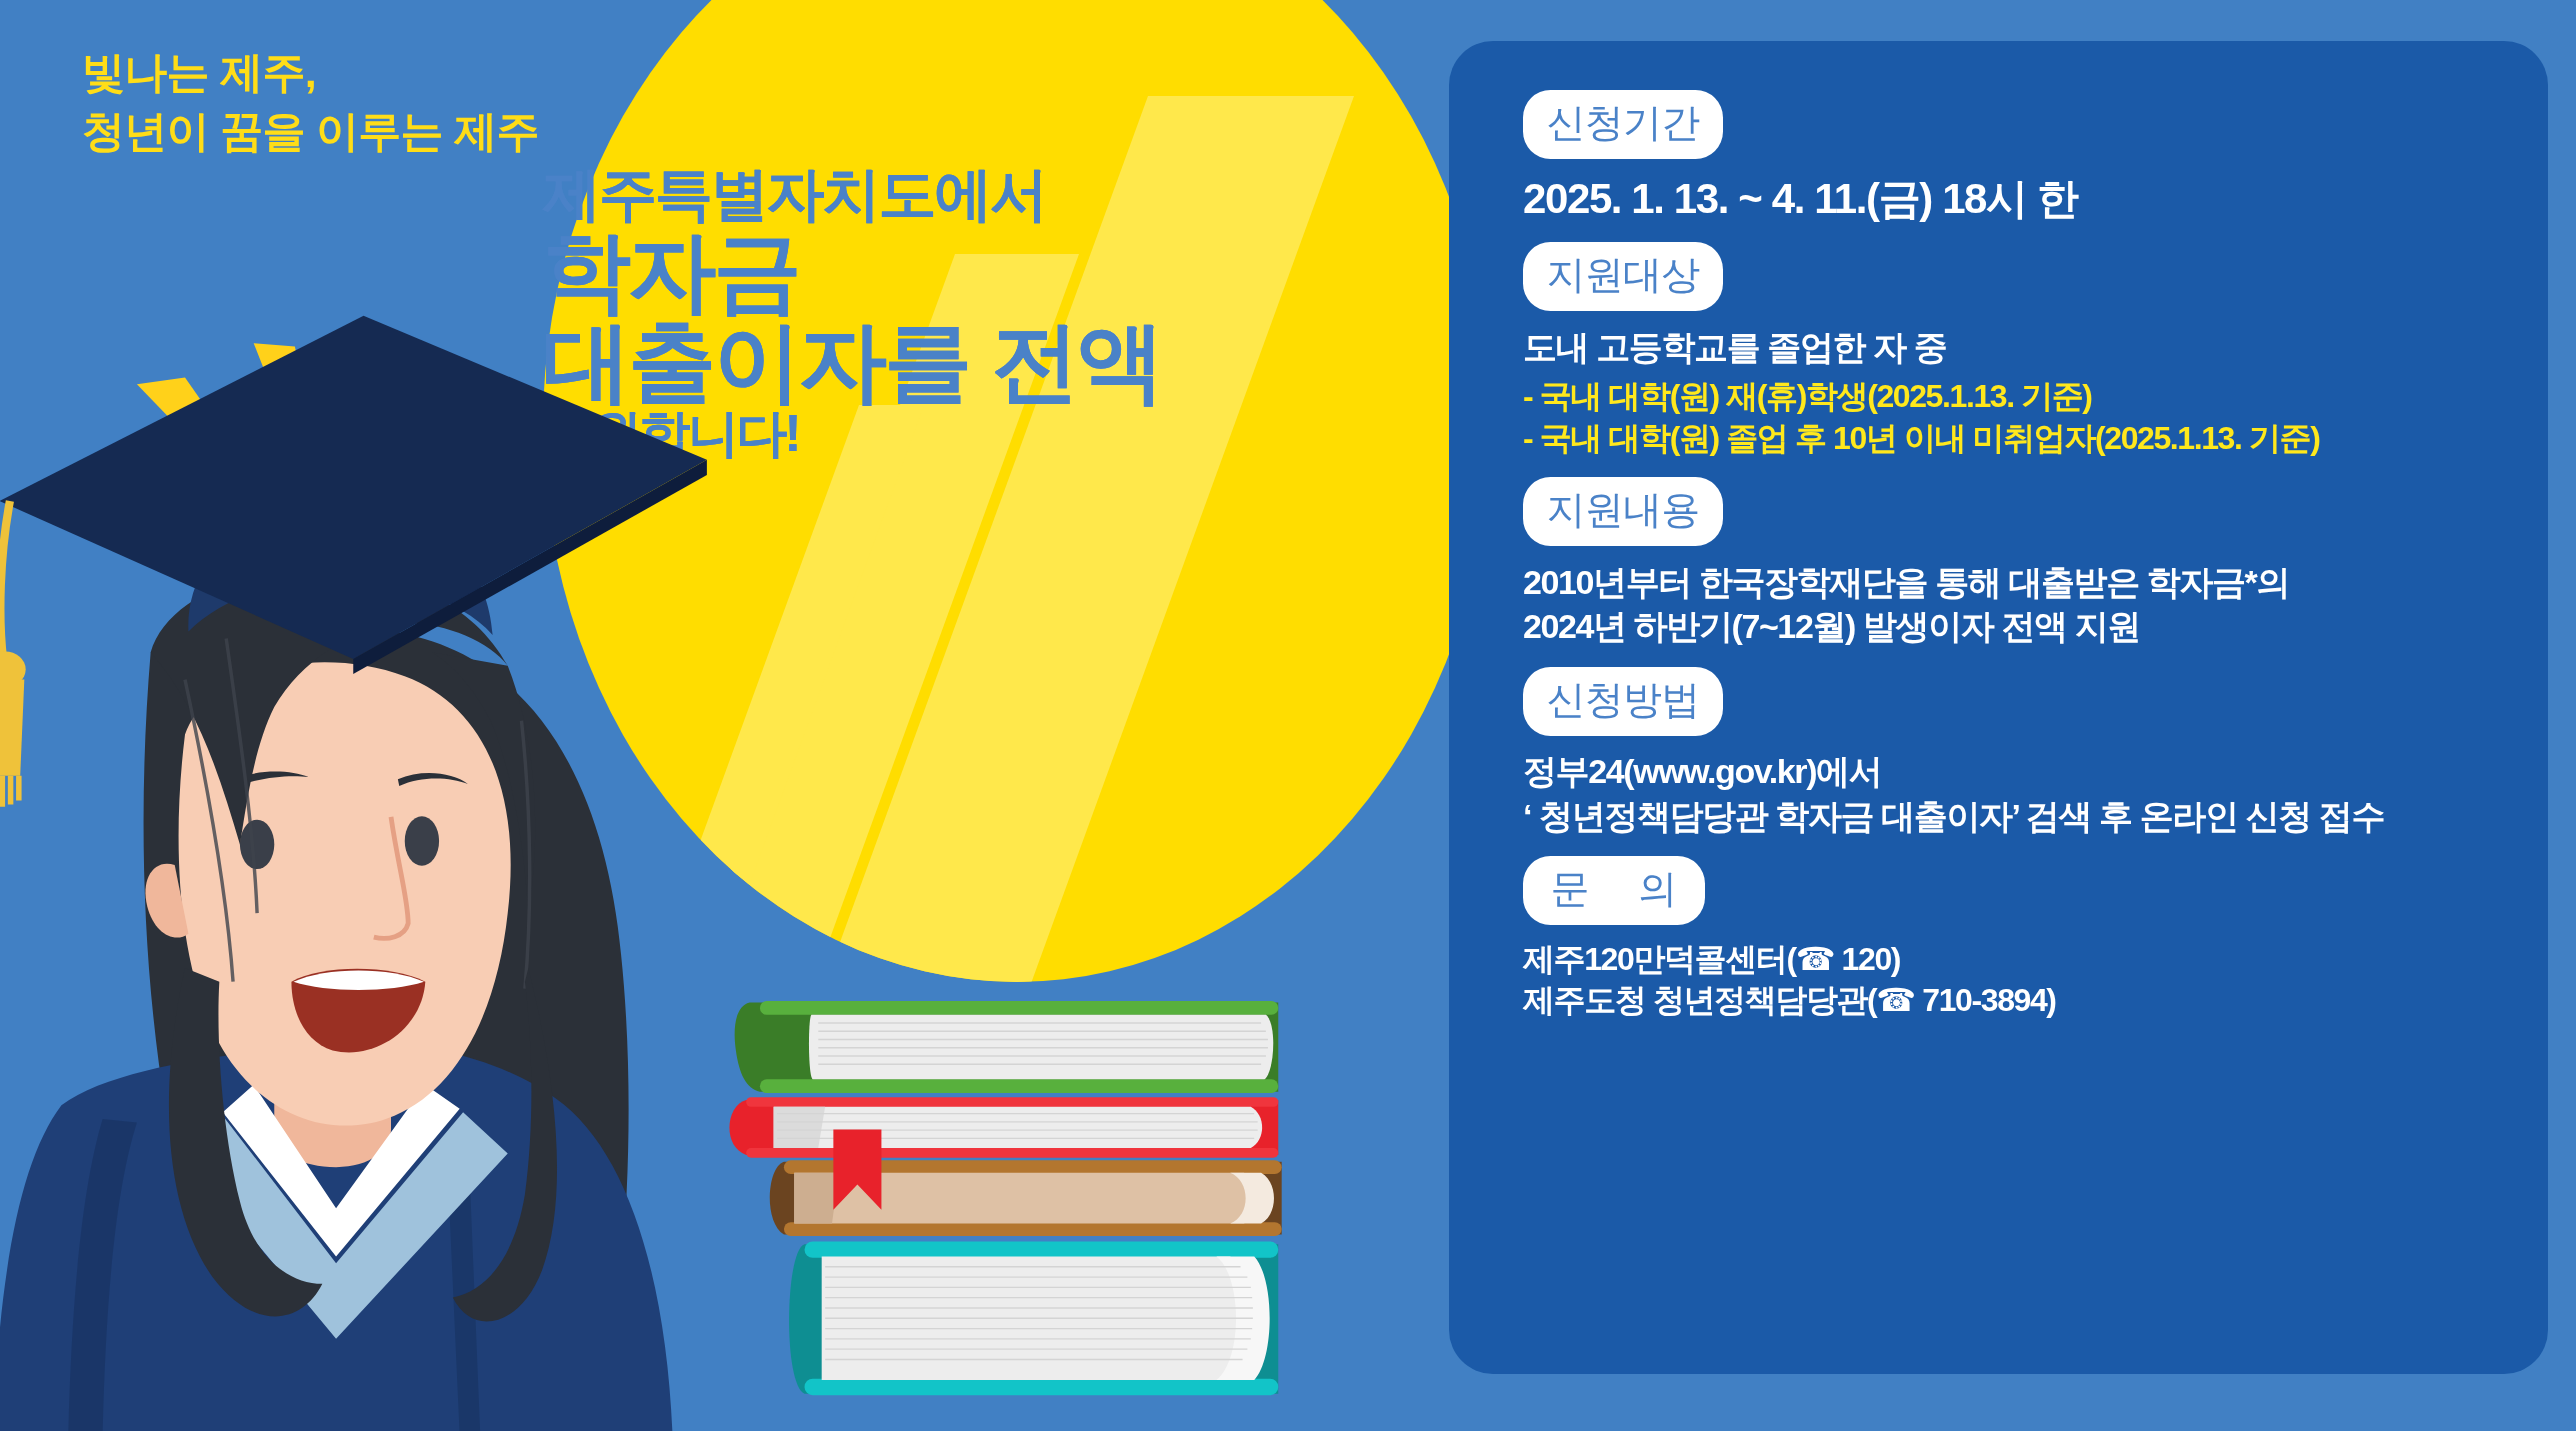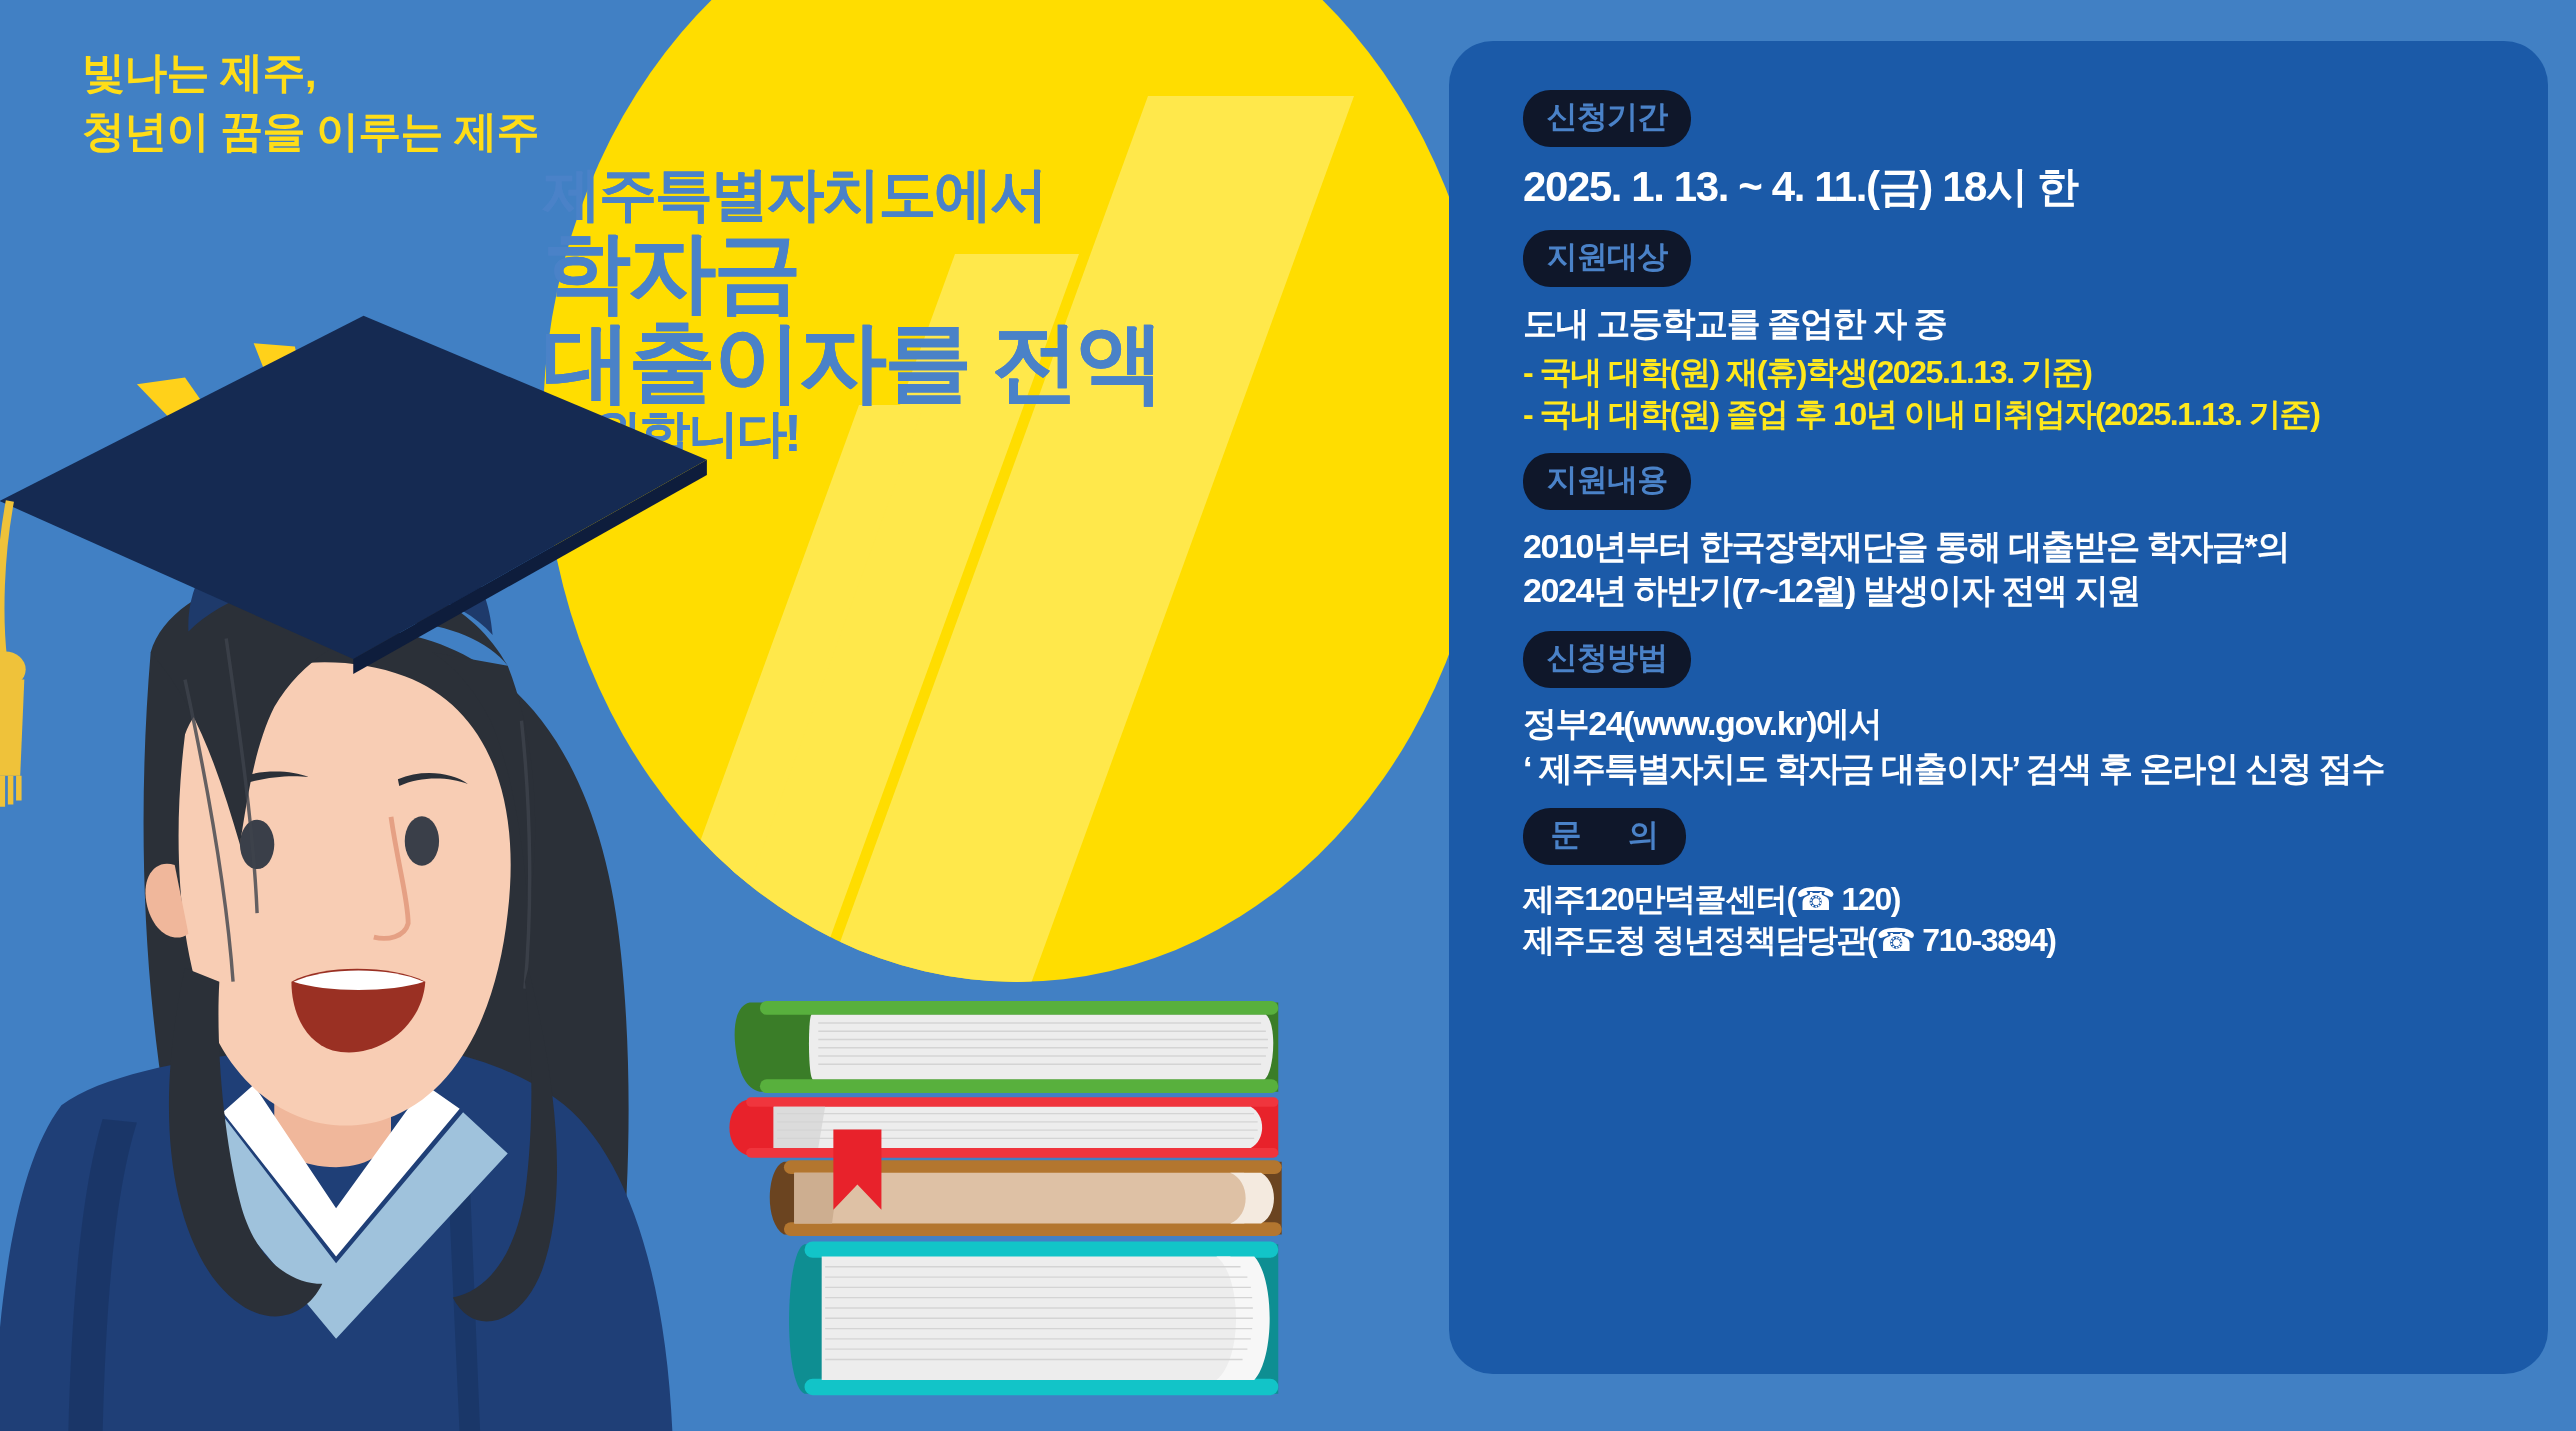--- a/index.html
+++ b/index.html
@@ -70,23 +70,23 @@
     position:absolute; left:1449px; top:41px;
     width:1099px; height:1333px;
     background:#1B5AA8;
     border-radius:44px;
     padding:49px 0 0 74px;
     z-index:50;
     overflow:hidden;
   }
   .badge {
     display:inline-block;
-    background:#0f172a;
+    background:#ffffff;
     color:#4A82C8;
-    font-size:31px; font-weight:bold;
+    font-size:39px; font-weight:normal;
     letter-spacing:-0.7px;
     padding:6.2px 23.4px 9px 23.4px;
     border-radius:27.5px;
     margin-bottom:13.7px;
   }
   .badge.wide { letter-spacing:19px; padding-right:8.2px; text-indent:4.1px; }
 
   .section { margin-bottom:18px; }
   .line {
     color:#FFFFFF;
@@ -239,19 +239,19 @@
           <line x1="170" y1="560" x2="778" y2="560"></line>
       </g>
     </g>
   </svg>
 
   <div class="panel">
     <div id="panel-sections">
         <div class="section"><div class="badge">신청기간</div><div class="line big">2025. 1. 13. ~ 4. 11.(금) 18시 한</div></div>
         <div class="section"><div class="badge">지원대상</div><div class="line body">도내 고등학교를 졸업한 자 중</div><div class="gap-sm"></div><div class="line bullet">- 국내 대학(원) 재(휴)학생(2025.1.13. 기준)</div><div class="line bullet">- 국내 대학(원) 졸업 후 10년 이내 미취업자(2025.1.13. 기준)</div></div>
         <div class="section"><div class="badge">지원내용</div><div class="line body">2010년부터 한국장학재단을 통해 대출받은 학자금*의</div><div class="line body">2024년 하반기(7~12월) 발생이자 전액 지원</div></div>
-        <div class="section"><div class="badge">신청방법</div><div class="line body">정부24(www.gov.kr)에서</div><div class="line body">‘ 제주특별자치도 학자금 대출이자’ 검색 후 온라인 신청 접수</div></div>
+        <div class="section"><div class="badge">신청방법</div><div class="line body">정부24(www.gov.kr)에서</div><div class="line body">‘ 청년정책담당관 학자금 대출이자’ 검색 후 온라인 신청 접수</div></div>
         <div class="section"><div class="badge wide">문  의</div><div class="line small">제주120만덕콜센터(☎ 120)</div><div class="line small">제주도청 청년정책담당관(☎ 710-3894)</div></div>
       </div>
   </div>
 
 </div>
 
 
 </body></html>

